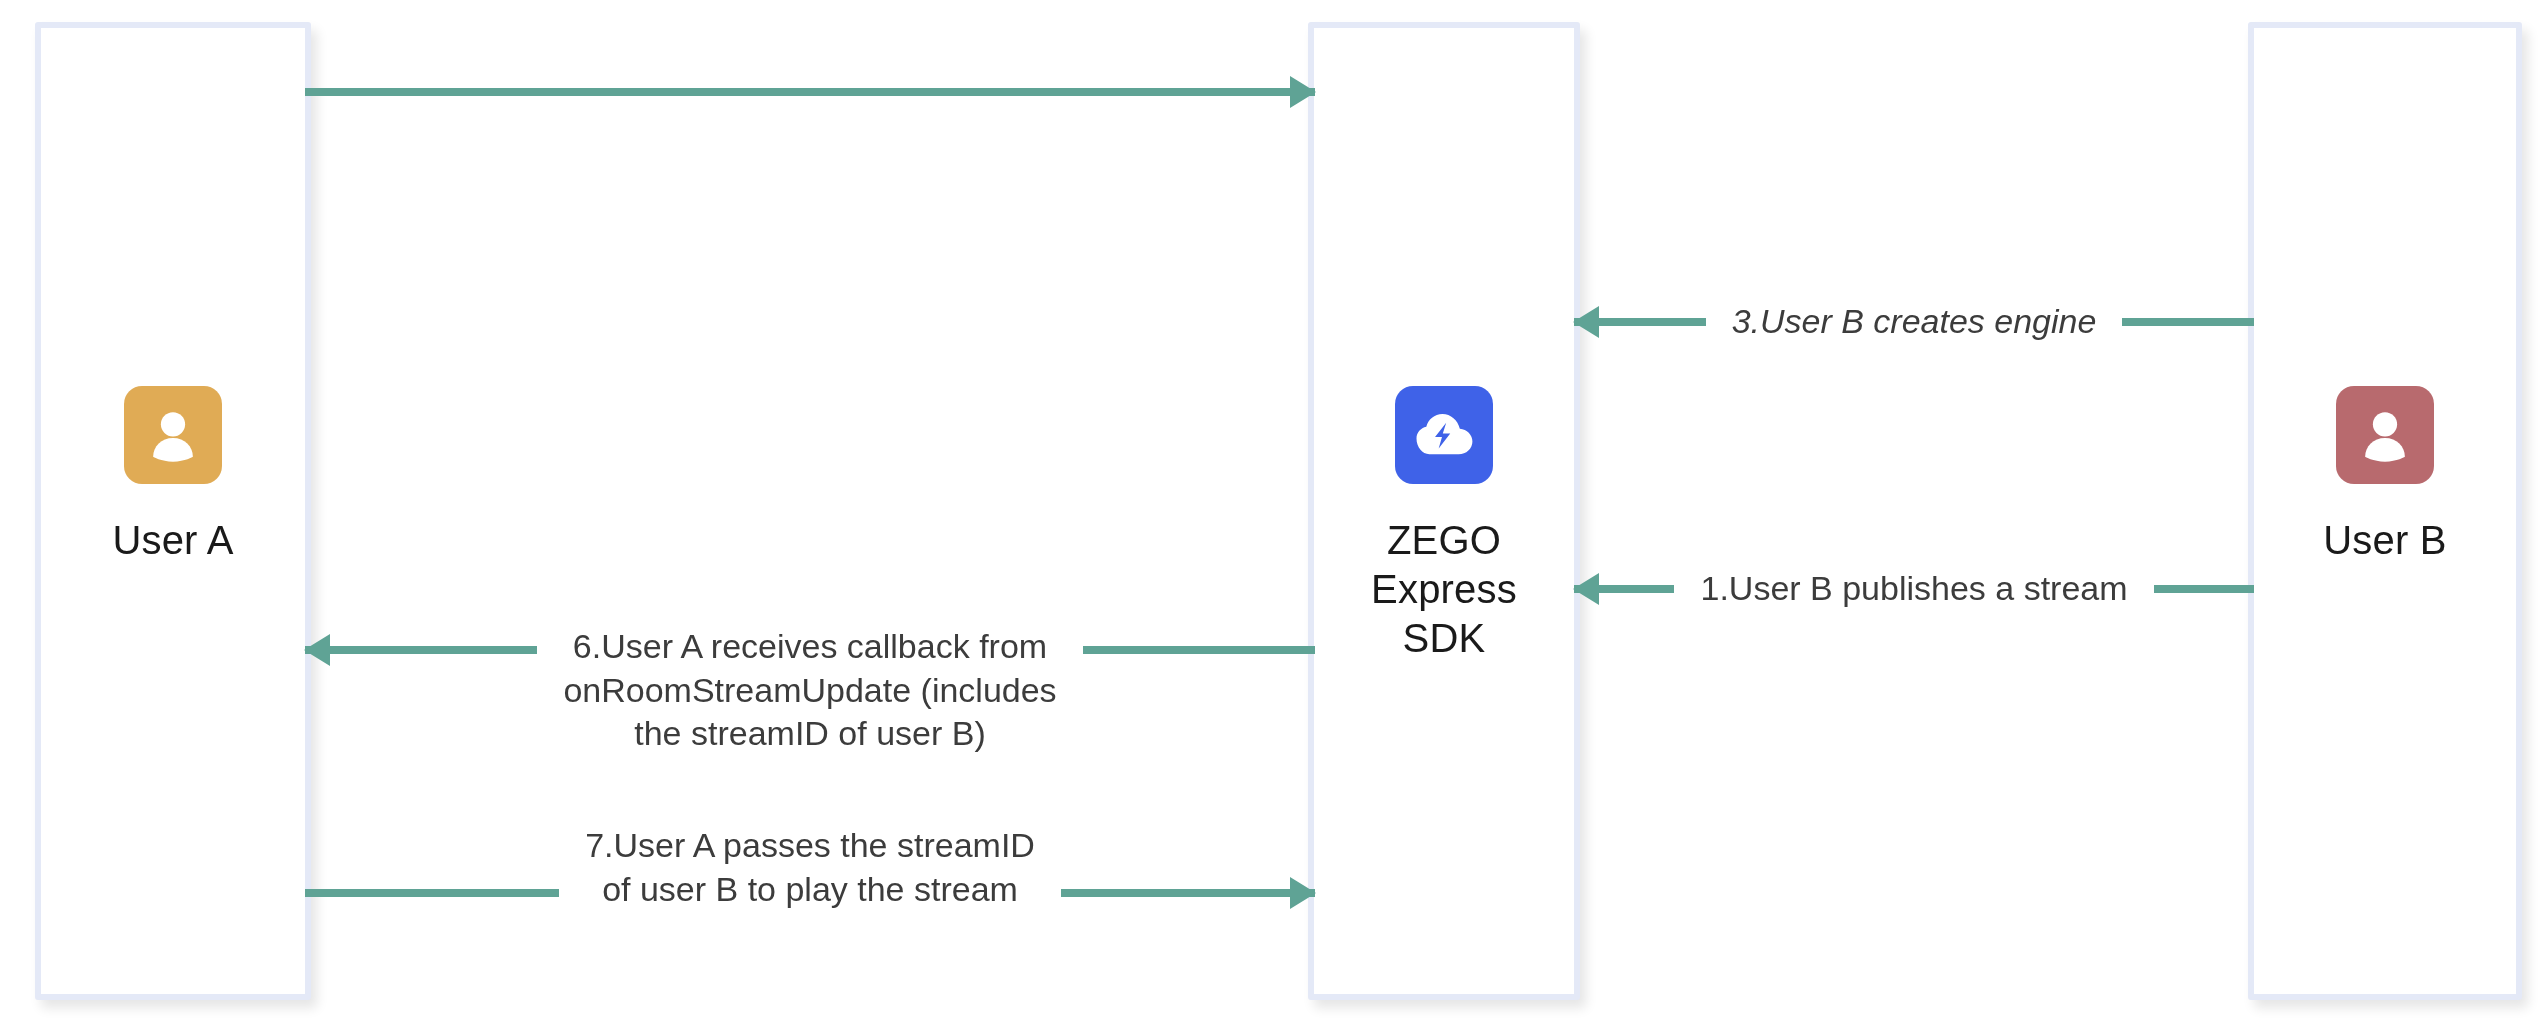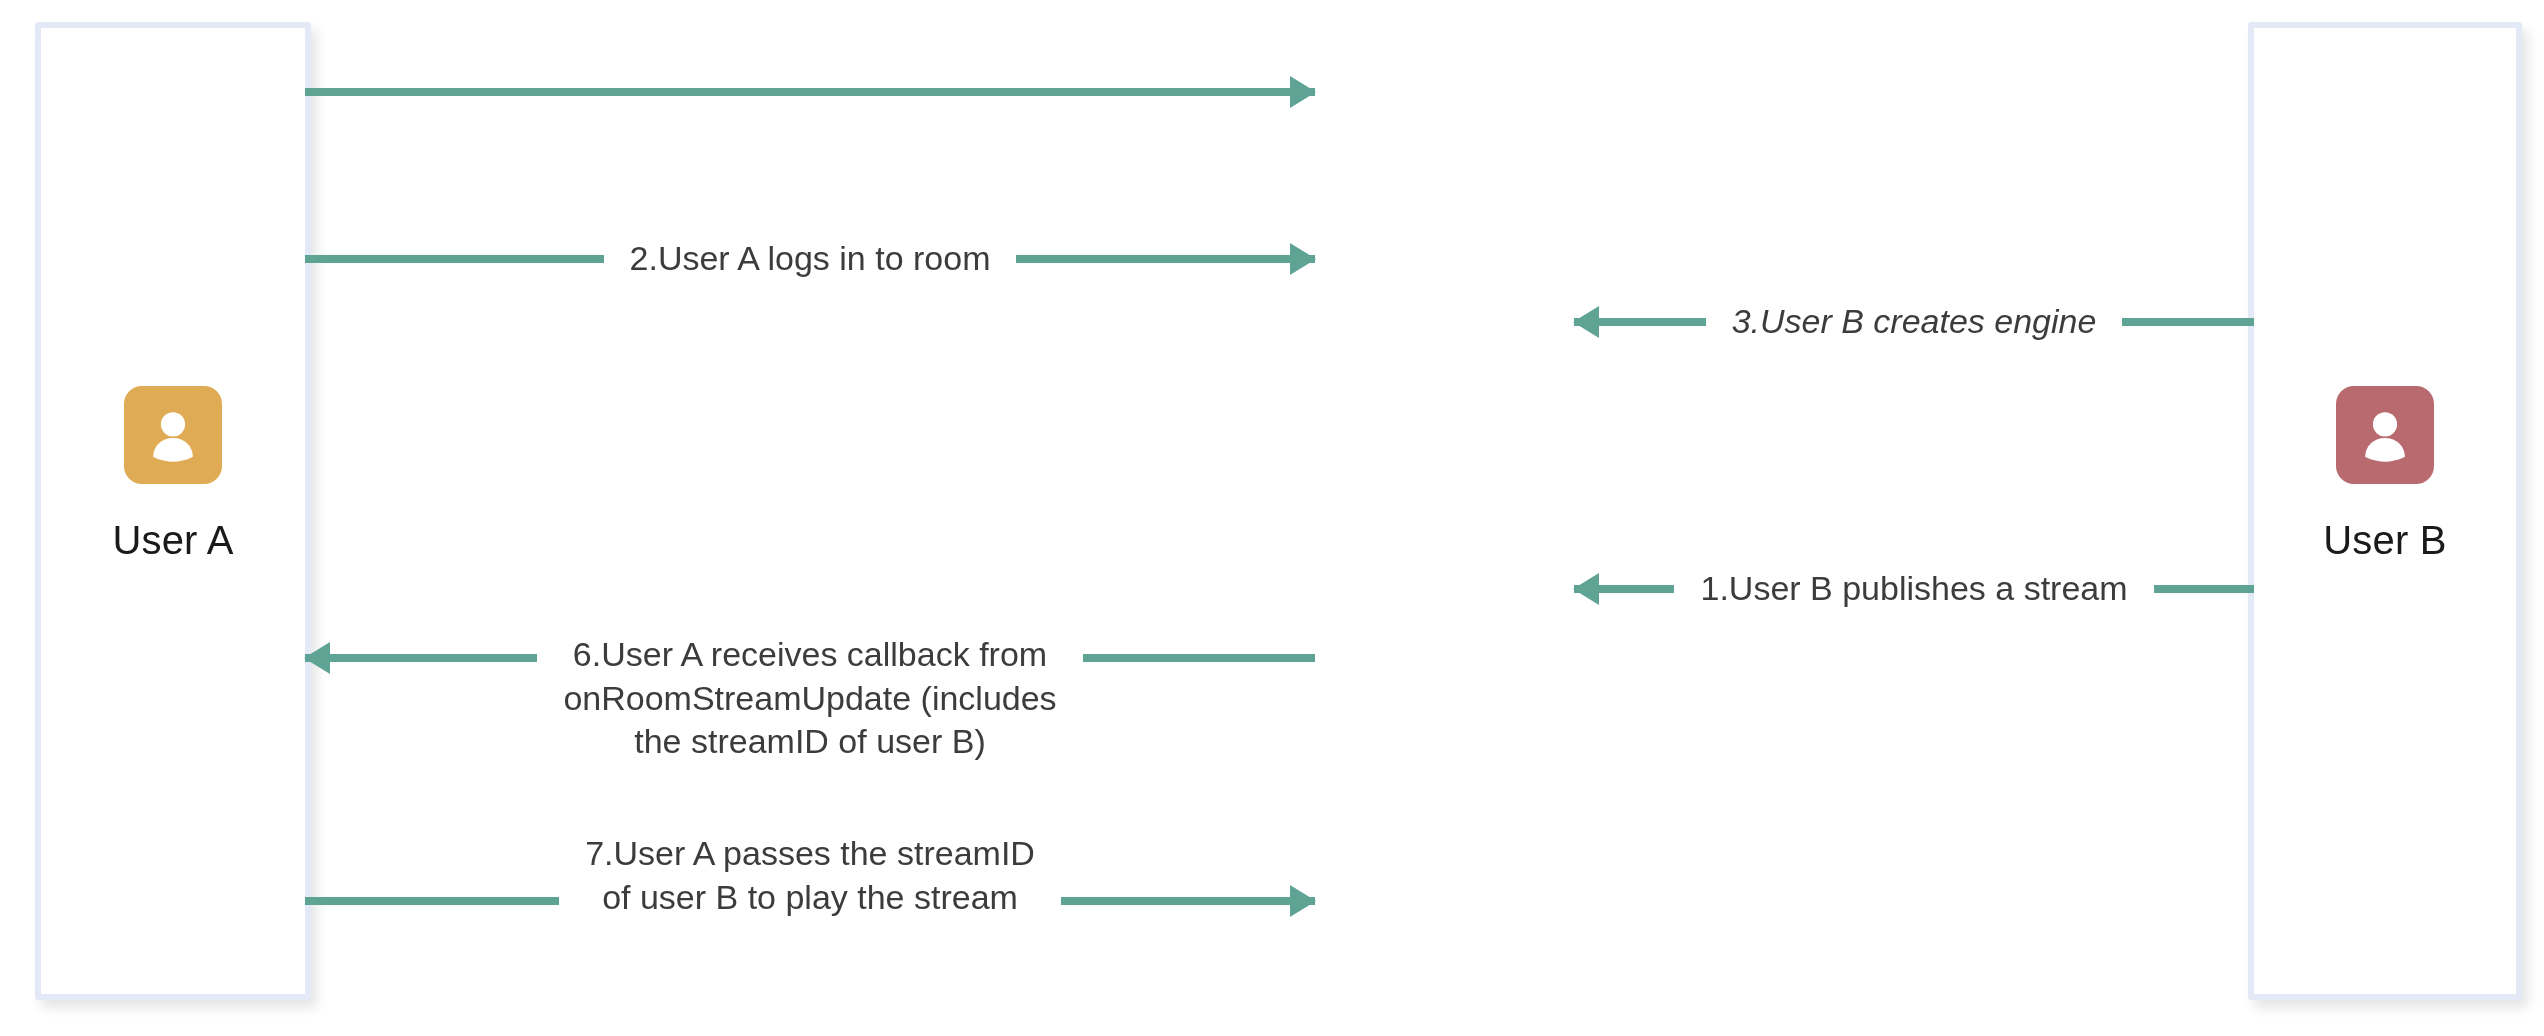--- a/index.html
+++ b/index.html
@@ -114,21 +114,20 @@
     line-height: 1.28;
     color: #3c3c3c;
     text-align: center;
     white-space: pre-line;
     font-weight: 400;
   }
 
   
   .msg.multiline {
     align-items: flex-start;
-    margin-top: 8px;
   }
   .msg.multiline .seg {
     margin-top: 21px;
   }
   .msg.multiline.anchor-second .seg {
     margin-top: 65px;
   }
 </style>
 </head>
 <body>
@@ -140,43 +139,51 @@
       <div class="actor-icon" style="background:#e0ab55;">
         <svg width="62" height="62" viewBox="0 0 64 64" aria-hidden="true">
           <circle cx="32" cy="21" r="12.5" fill="#ffffff"></circle>
           <path d="M32 35c-12 0-20.5 8.5-20.5 19.5 0 0 8 5 20.5 5s20.5-5 20.5-5C52.5 43.5 44 35 32 35z" fill="#ffffff"></path>
         </svg>
       </div>
       <div class="actor-label">User A</div>
     </div>
   </div>
 
+  <div class="actor-box" style="left:1308px; top:22px; width:272px; height:978px;">
+    <div class="actor-inner" style="top:358px;">
+      <div class="actor-icon" style="background:#3f62e8;">
+        <svg width="66" height="62" viewBox="0 0 72 62" aria-hidden="true">
+          <path d="M20 52h32c8.3 0 15-6.3 15-14 0-7.3-6-13.4-13.7-13.9C51 14.8 43.4 8 34.3 8 25.7 8 18.5 14 16.7 22.1 10.6 23.3 6 28.5 6 34.9 6 44.3 12.4 52 20 52z" fill="#ffffff"></path>
+          <path d="M38.4 17.5 26.2 33.2h7.6l-3.6 12.6 12.6-16.4h-8.1z" fill="#3f62e8"></path>
+        </svg>
+      </div>
+      <div class="actor-label">ZEGO
+Express
+SDK</div>
+    </div>
+  </div>
 
   <div class="actor-box" style="left:2248px; top:22px; width:274px; height:978px;">
     <div class="actor-inner" style="top:358px;">
       <div class="actor-icon" style="background:#b86a6e;">
         <svg width="62" height="62" viewBox="0 0 64 64" aria-hidden="true">
           <circle cx="32" cy="21" r="12.5" fill="#ffffff"></circle>
           <path d="M32 35c-12 0-20.5 8.5-20.5 19.5 0 0 8 5 20.5 5s20.5-5 20.5-5C52.5 43.5 44 35 32 35z" fill="#ffffff"></path>
         </svg>
       </div>
       <div class="actor-label">User B</div>
     </div>
   </div>
 
   <div class="msg" style="left:305px; top:70px; width:1010px; height:44px;">
     <div class="seg"></div>
     <div class="seg head-right"></div>
   </div>
 
-  <div class="msg" style="left:305px; top:237px; width:1010px; height:44px;">
-    <div class="seg"></div>
-    <div class="msg-label">2.User A logs in to room</div>
-    <div class="seg head-right"></div>
-  </div>
 
   <div class="msg" style="left:1574px; top:300px; width:680px; height:44px;font-style:italic;">
     <div class="seg head-left"></div>
     <div class="msg-label">3.User B creates engine</div>
     <div class="seg"></div>
   </div>
 
 
   <div class="msg" style="left:1574px; top:567px; width:680px; height:44px;">
     <div class="seg head-left"></div>

